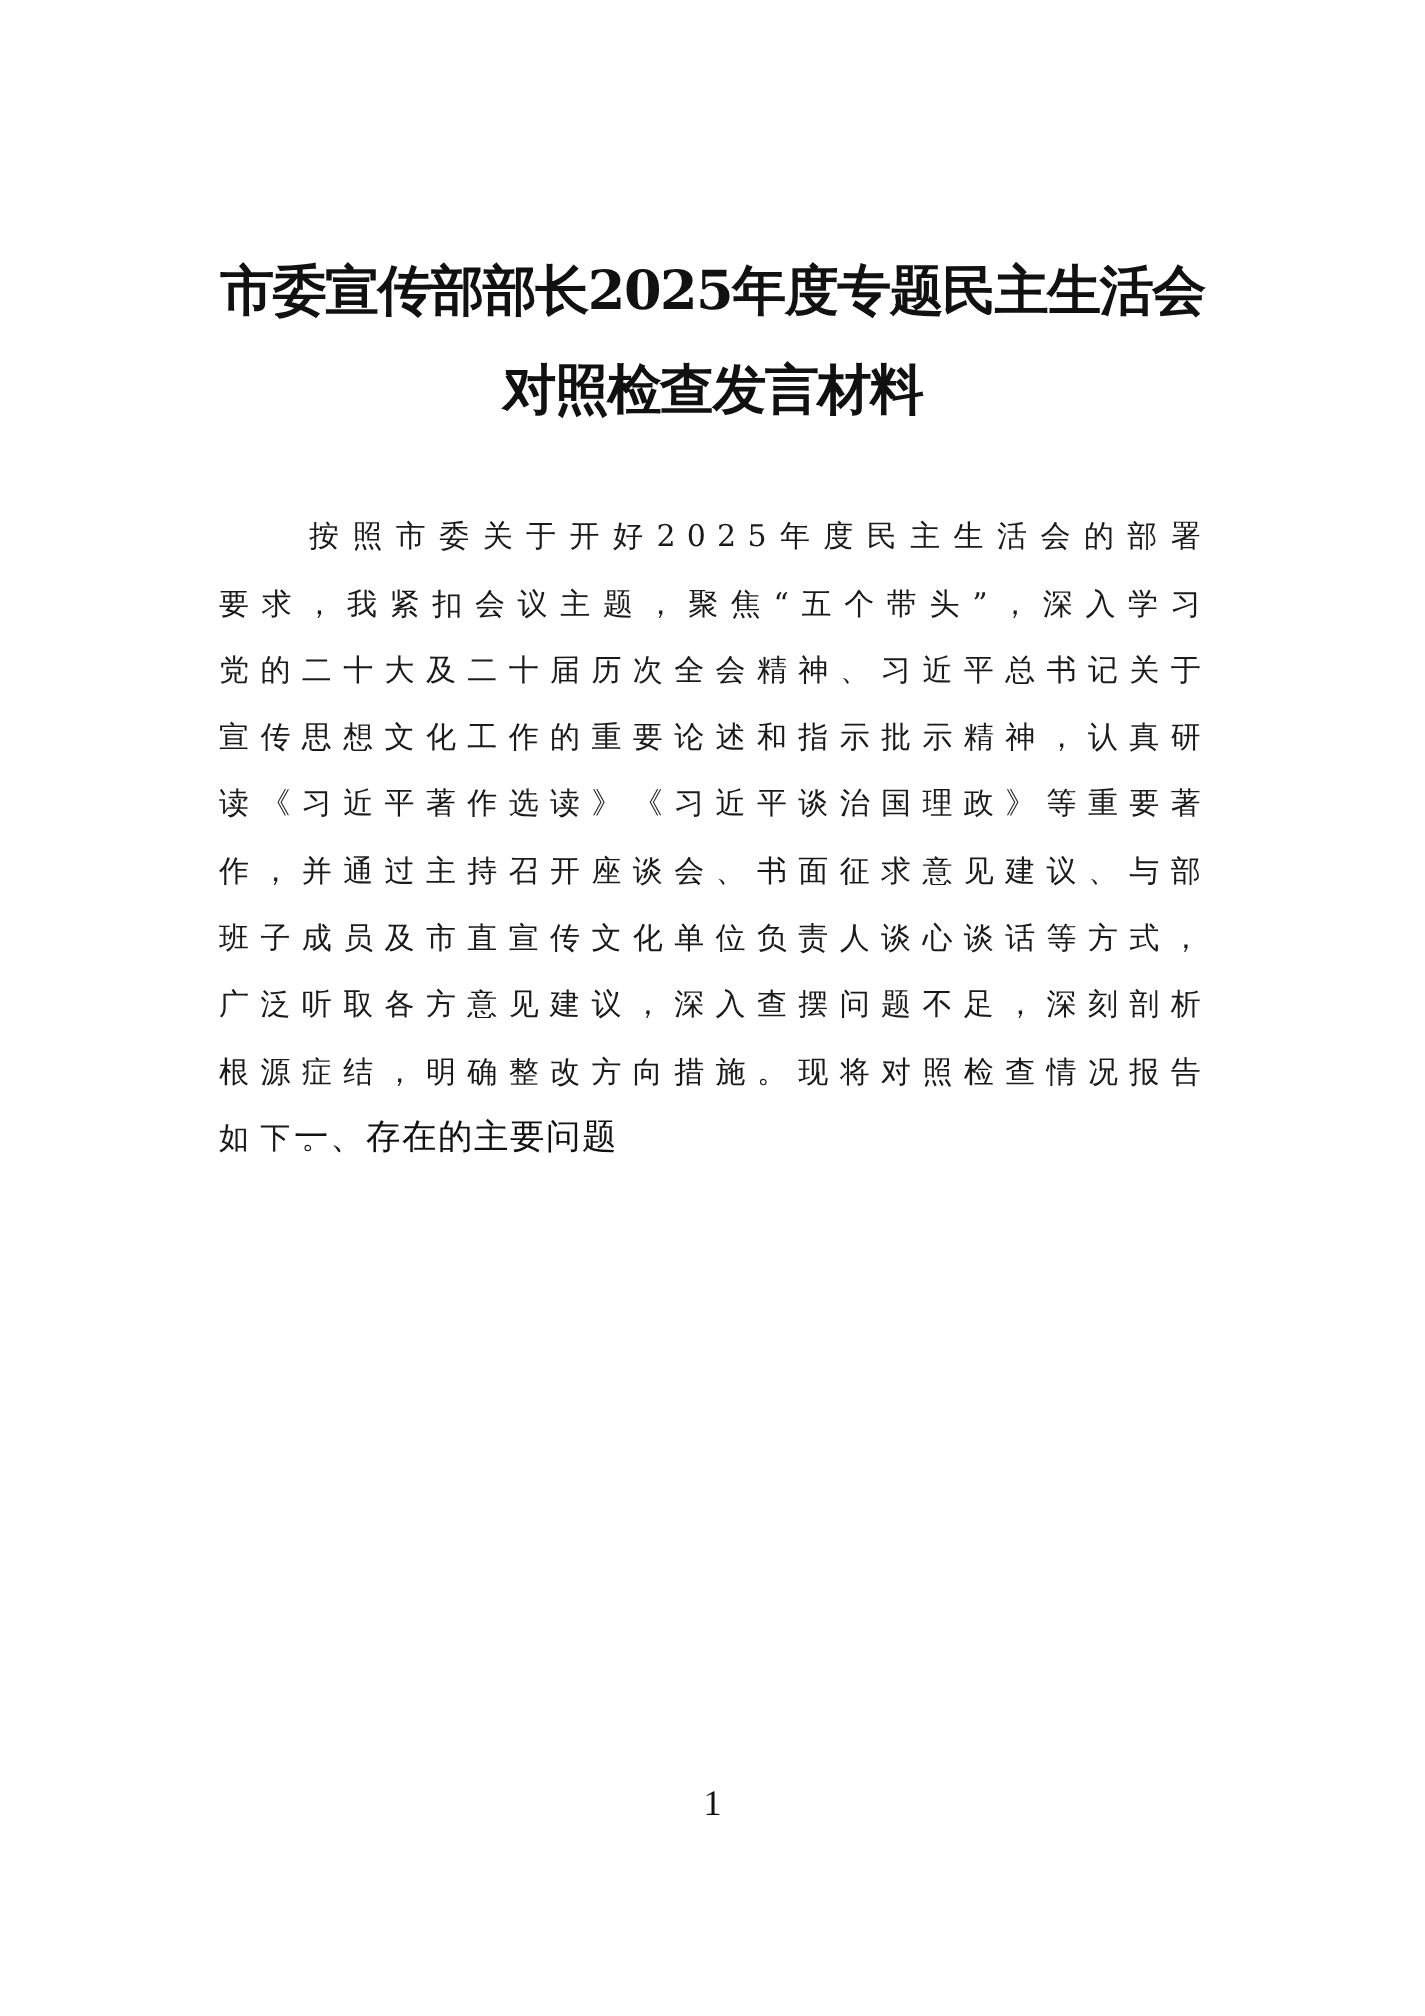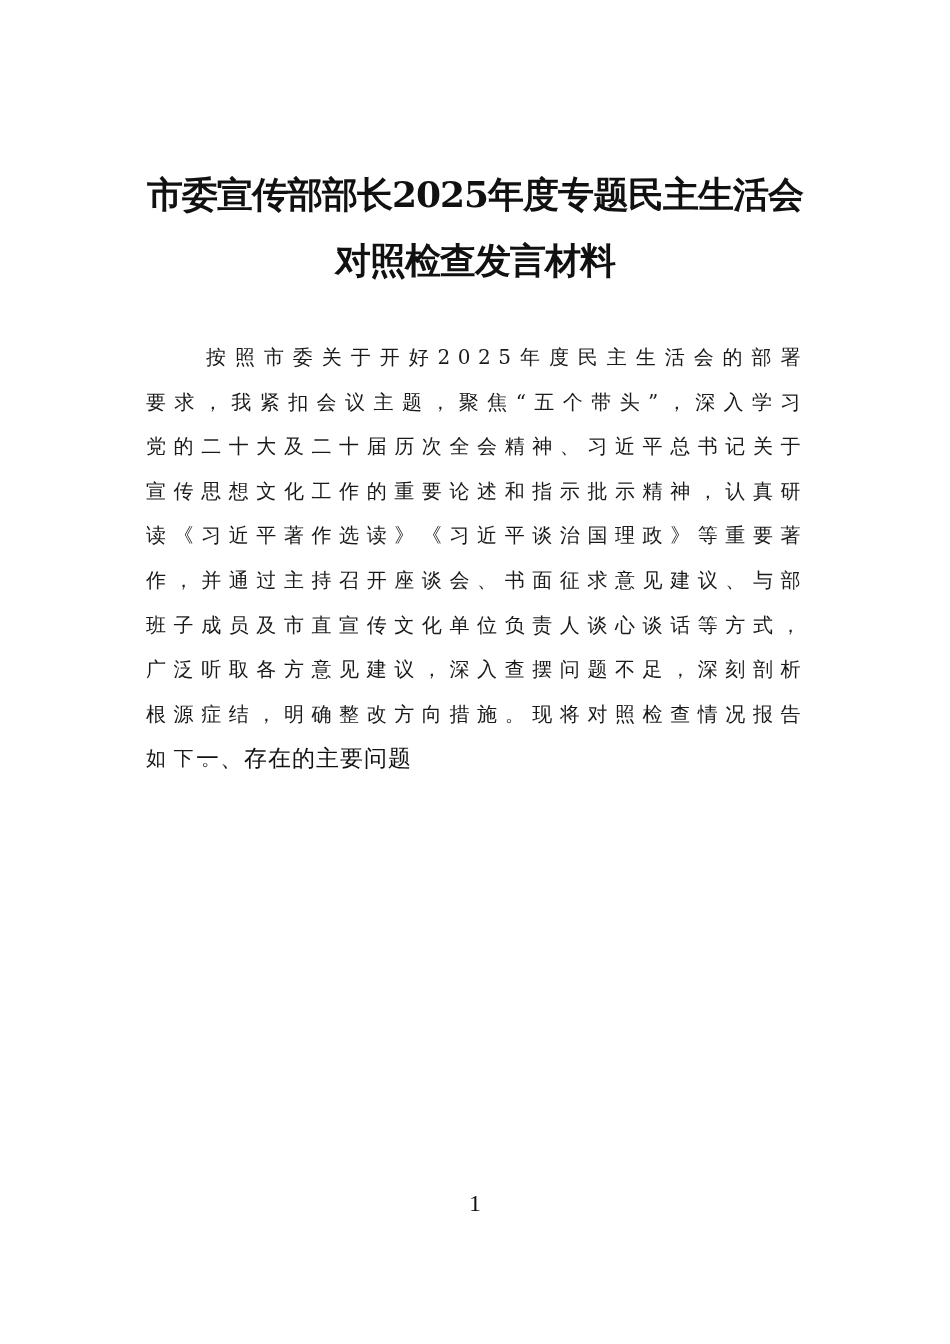--- a/index.html
+++ b/index.html
@@ -28,21 +28,21 @@
       width: 950px;
       text-align: center;
       font-family: "DejaVu Serif", "Liberation Serif", serif;
       font-weight: bold;
       font-size: 36px;
       line-height: 44px;
       letter-spacing: -1px;
       color: #111;
     }
     .title.line1 { top: 172px; }
-    .title.line2 { top: 238px; }
+    .title.line2 { top: 238px; font-family: Liberation Serif, serif; }
 
     .body-text {
       position: absolute;
       left: 146px;
       width: 662px;
       font-family: "DejaVu Serif", "Liberation Serif", serif;
       font-size: 20px;
       line-height: 44.6px;
       letter-spacing: 7.5px;
       text-align: justify;

